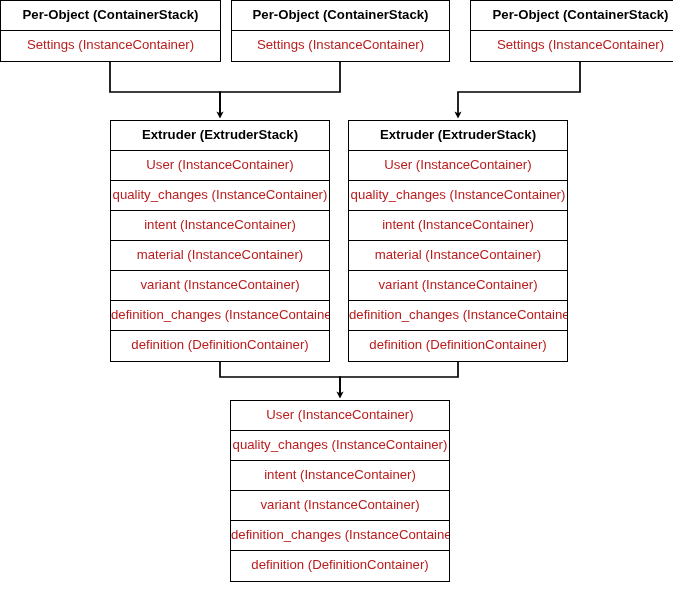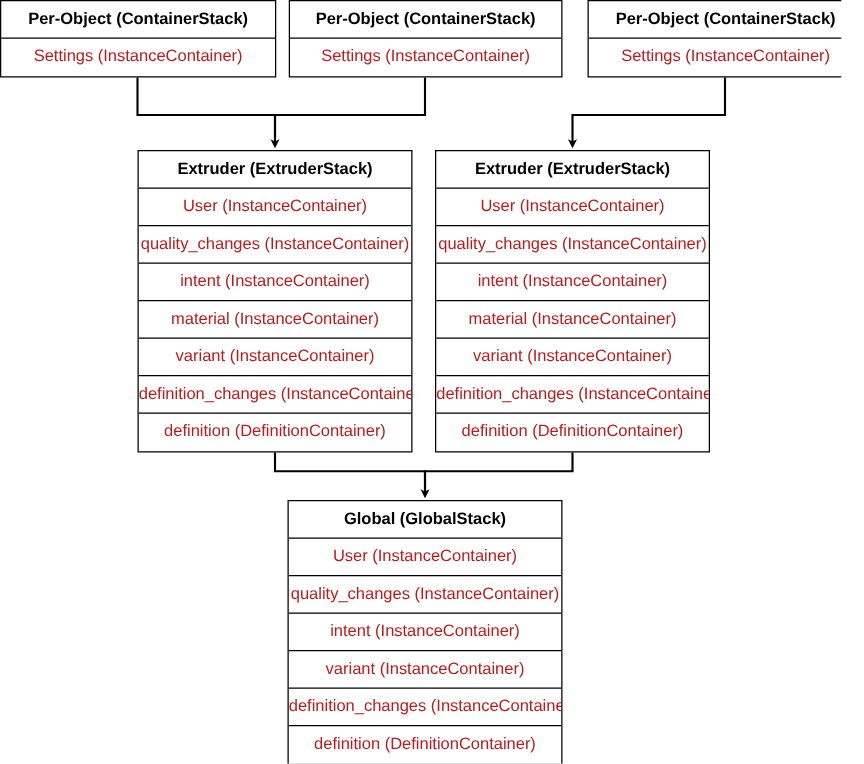--- a/index.html
+++ b/index.html
@@ -132,21 +132,20 @@
     <div class="node-row item">User (InstanceContainer)</div>
     <div class="node-row item">quality_changes (InstanceContainer)</div>
     <div class="node-row item">intent (InstanceContainer)</div>
     <div class="node-row item">material (InstanceContainer)</div>
     <div class="node-row item">variant (InstanceContainer)</div>
     <div class="node-row item">definition_changes (InstanceContainer)</div>
     <div class="node-row item last">definition (DefinitionContainer)</div>
   </div>
 
   <div class="node" id="gl-0">
-    <div class="node-row header">Global (GlobalStack)</div>
     <div class="node-row item">User (InstanceContainer)</div>
     <div class="node-row item">quality_changes (InstanceContainer)</div>
     <div class="node-row item">intent (InstanceContainer)</div>
     <div class="node-row item">variant (InstanceContainer)</div>
     <div class="node-row item">definition_changes (InstanceContainer)</div>
     <div class="node-row item last">definition (DefinitionContainer)</div>
   </div>
 
 </div>
 

